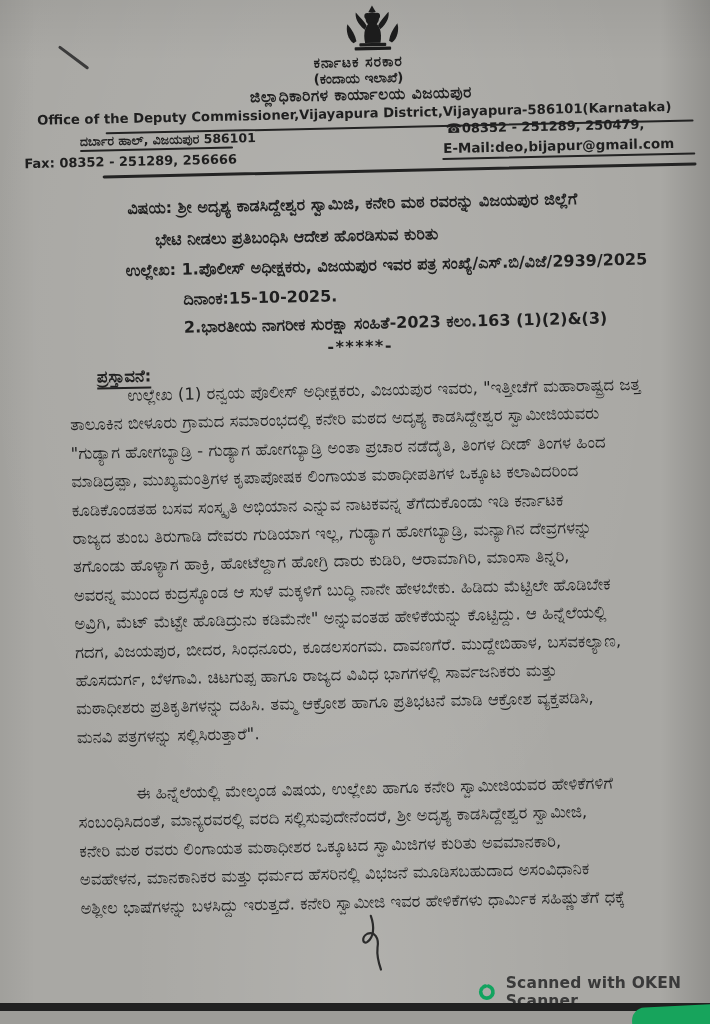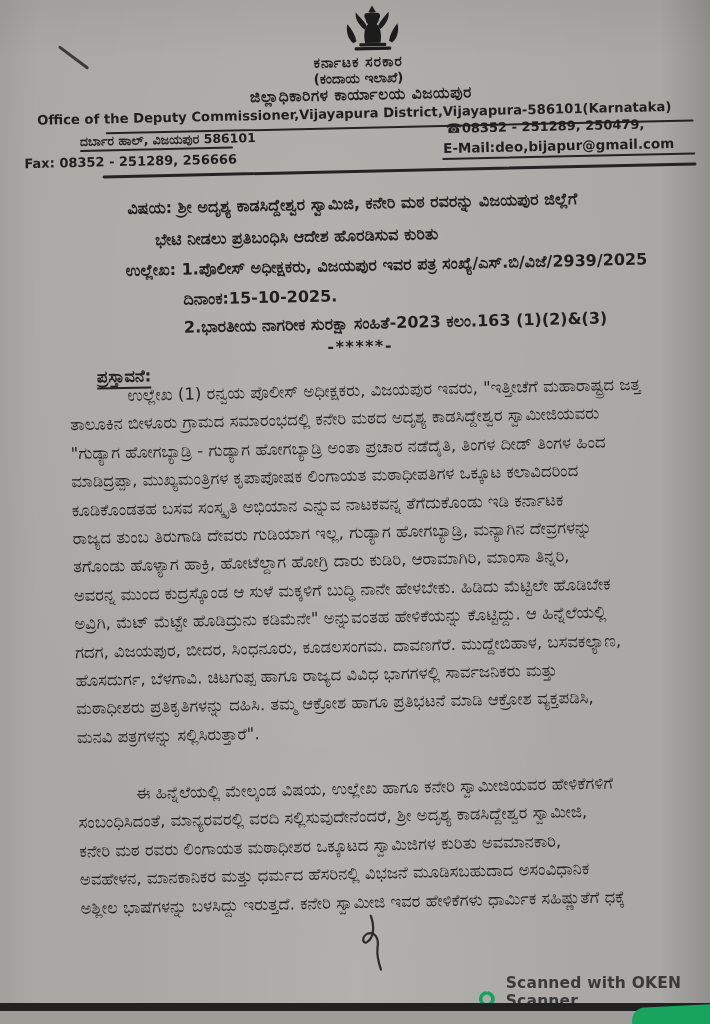--- a/index.html
+++ b/index.html
@@ -25,21 +25,21 @@
   .addr{left:86px;top:128px;font-size:12.5px;font-weight:600;}
   .fax{left:30px;top:149px;font-size:13px;font-weight:600;}
   .phone{left:452px;top:123px;font-size:13px;font-weight:700;}
   .email{left:449px;top:142px;font-size:13.5px;font-weight:700;}
   .subj{font-size:16px;font-weight:600;}
   .para{position:absolute;left:70px;width:636px;}
   .para > div{height:28.4px;line-height:28.4px;white-space:nowrap;font-size:16.5px;font-weight:500;}
   .indent{text-indent:58px;}
   .heading{left:98px;top:362px;font-size:16.5px;font-weight:700;border-bottom:2px solid #232323;padding-bottom:1px;}
   .penmark{position:absolute;left:63px;top:50px;width:37px;height:3.2px;background:#3b3b3b;border-radius:2px;transform:rotate(38deg);}
-  .oken{position:absolute;left:478px;top:974px;display:flex;align-items:flex-end;gap:10px;}
+  .oken{position:absolute;left:478px;top:974px;display:flex;align-items:center;gap:10px;}
   .oken-text{font-size:15.5px;font-weight:700;color:#3a3a3a;letter-spacing:.2px;}
   .bottombar{position:absolute;left:0;top:1003px;width:710px;height:8px;background:#212121;}
   .belowstrip{position:absolute;left:0;top:1011px;width:710px;height:13px;background:#9d9c98;}
   .cornergreen{position:absolute;right:-8px;top:1006px;width:86px;height:26px;border-radius:13px 4px 0 0;transform:rotate(-3deg);}
   .sig{position:absolute;left:338px;top:912px;}
 </style>
 </head>
 <body>
 
 <div class="page">

